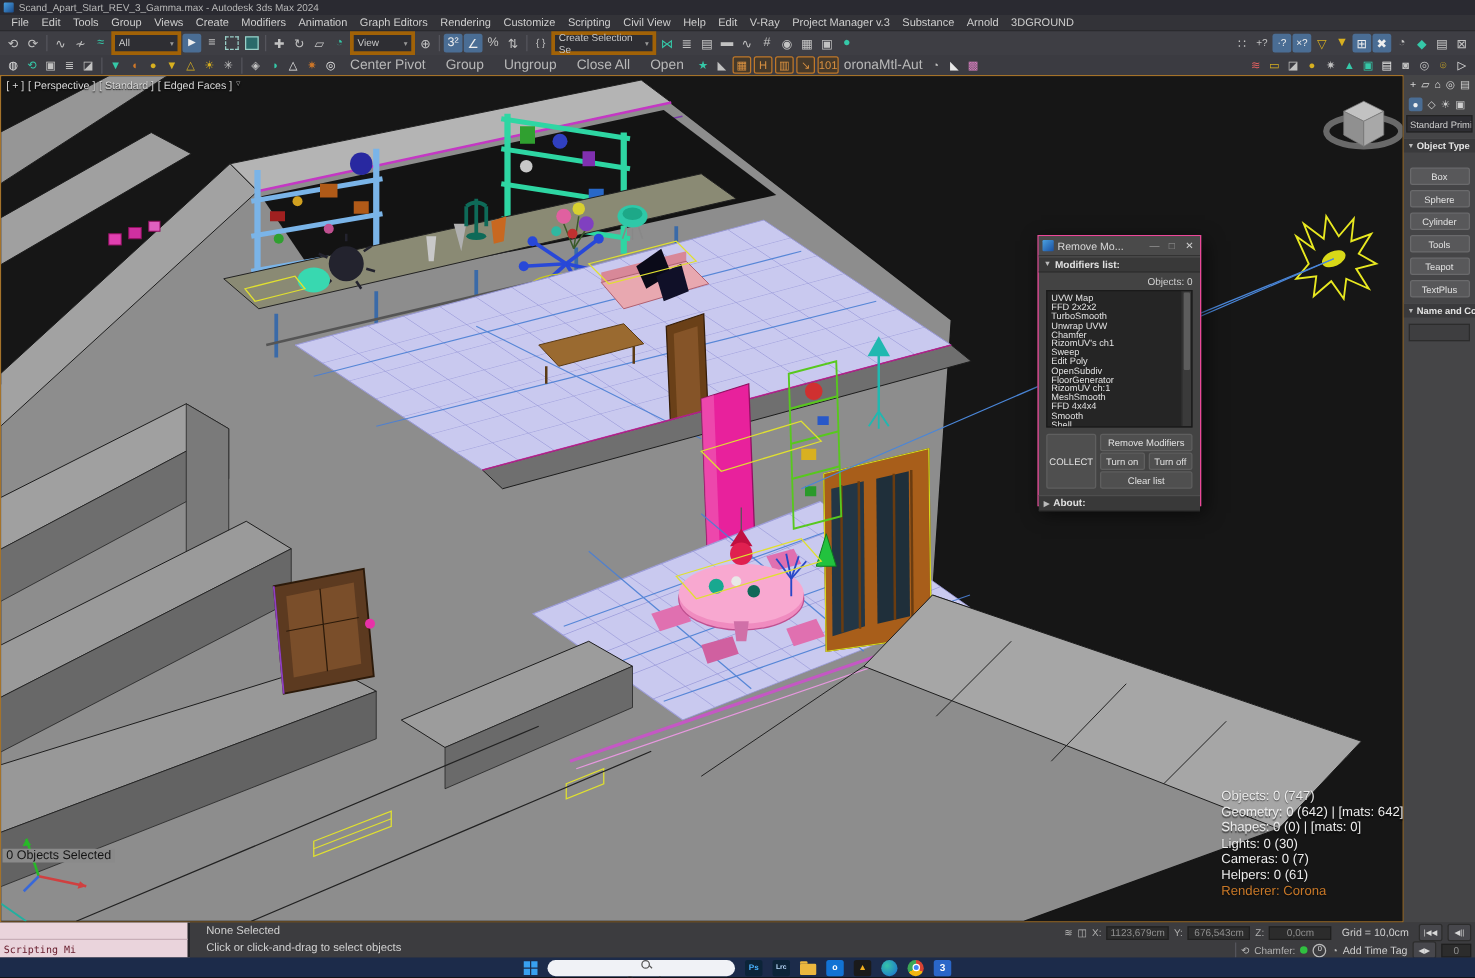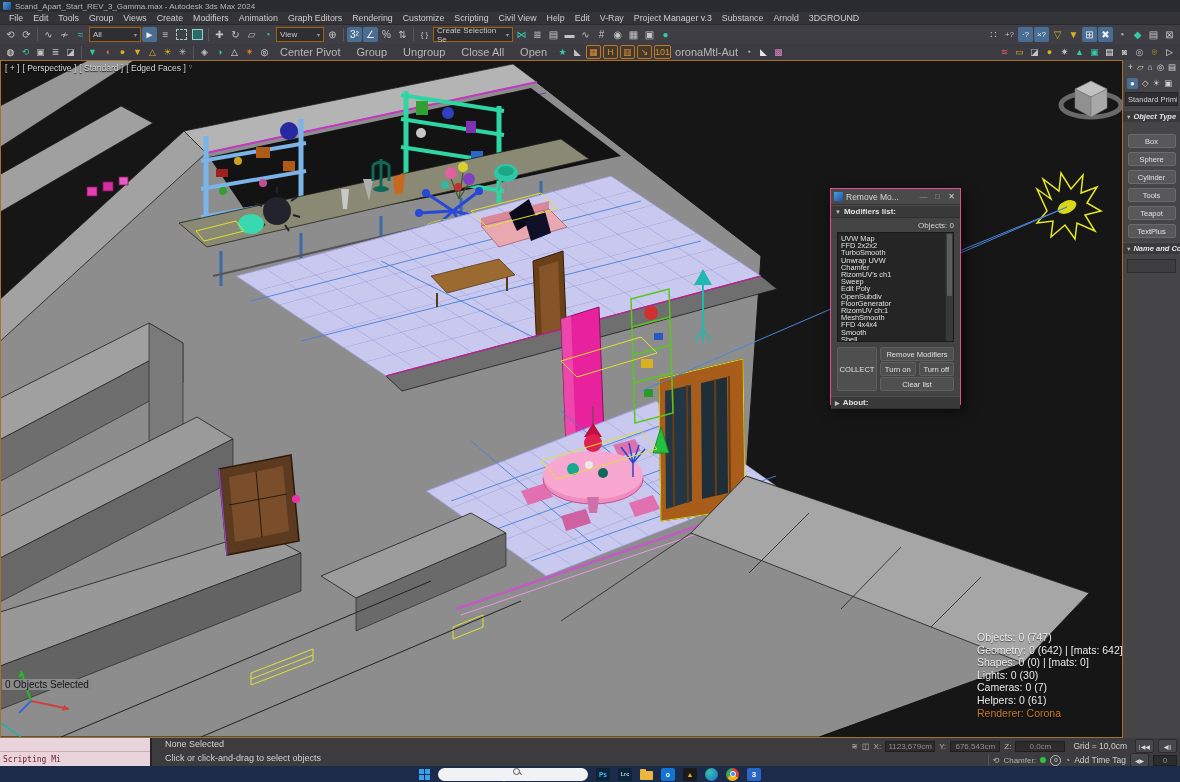--- a/index.html
+++ b/index.html
@@ -20,21 +20,21 @@
   #tb1{top:24px;height:20px;background:#3e3e44;border-top:1px solid #2a2a2e;padding:0 3px;gap:1px;}
   #tb2{top:44px;height:16px;background:#3b3b41;padding:0 4px;gap:2px;}
   .ti{display:inline-flex;align-items:center;justify-content:center;min-width:15px;height:15px;
       font-size:10px;color:#c2c2c2;border-radius:2px;}
   #tb2 .ti{min-width:13px;height:12px;font-size:9px;}
   .ti.active{background:#4a6d94;color:#eee;}
   .ti.teal{color:#35c8a8}.ti.yellow{color:#d8b020}.ti.orange{color:#d07828}.ti.white{color:#e8e8e8}
   .ti.orangeb{border:1px solid #c07828;background:#45392a;color:#d89040;height:11px;font-size:8px;}
   .tsep{width:1px;height:13px;background:#55555c;margin:0 2px;}
   .tdrop{display:flex;align-items:center;justify-content:space-between;background:#2e2e33;
-         border:1px solid #a16207;height:13px;font-size:8px;color:#c8c8c8;padding:0 3px;gap:3px;}
+         border:3px solid #a16207;height:13px;font-size:8px;color:#c8c8c8;padding:0 3px;gap:3px;}
   .tdrop .da{font-size:6px;color:#999;}
   .tlabel{font-size:11px;color:#b8b8b8;padding:0 7px;white-space:nowrap;}
   .marq{width:9px;height:9px;border:1px dashed #9ad0c8;}
   .spacer{flex:1;}
 
   
   .viewport{position:absolute;left:0;top:60px;width:1123px;height:678px;box-sizing:border-box;
             border:1px solid #a4722a;background:#161616;}
   .vplabel{position:absolute;left:4px;top:2px;display:flex;gap:3px;font-size:8.5px;color:#dcdcdc;
            text-shadow:0 1px 1px #000;z-index:5;}
@@ -73,21 +73,21 @@
 
   
   .cmdpanel{position:absolute;left:1123px;top:60px;width:57px;height:678px;background:#454547;overflow:hidden;}
   .cp-tabs{height:13px;display:flex;gap:4px;padding:2px 0 0 5px;font-size:8.5px;color:#d8d8d8;}
   .cp-cats{height:14px;display:flex;gap:4px;padding:1px 0 0 4px;font-size:8.5px;color:#cfcfcf;align-items:center;}
   .cp-cat-active{width:11px;height:11px;border-radius:2px;background:#4a6d94;display:flex;align-items:center;
                  justify-content:center;color:#f0f0f0;font-size:8px;}
   .cp-drop{margin:2px 2px 0;height:12px;background:#2e2e33;border:1px solid #222;font-size:7.5px;
            color:#d0d0d0;display:flex;align-items:center;padding:0 2px;white-space:nowrap;overflow:hidden;}
   .cp-roll{height:11px;background:#3a3a3c;border-top:1px solid #4c4c4e;margin-top:4px;font-size:7.5px;
-           font-weight:bold;color:#e4e4e4;display:flex;gap:2px;padding-left:3px;align-items:center;white-space:nowrap;font-style:italic;}
+           font-weight:bold;color:#e4e4e4;display:flex;gap:2px;padding-left:3px;align-items:center;white-space:nowrap;}
   .cp-roll .arr{font-size:5.5px;color:#bbb;}
   .cp-btn{width:46px;height:12px;margin:4px auto 0;background:#58585a;border:1px solid #6a6a6c;border-radius:2px;
           font-size:7.5px;color:#e2e2e2;display:flex;align-items:center;justify-content:center;}
   .cp-swatch{margin:5px 4px 0;height:12px;background:#3e3e40;border:1px solid #2c2c2c;}
 
   
   .statusbar{position:absolute;left:0;top:738px;width:100%;height:28px;background:#3c3c3f;}
   .sb-script{position:absolute;left:0;top:0;width:152px;height:28px;background:#ead4dc;
              border-right:2px solid #242428;box-sizing:border-box;}
   .sb-script .r1{height:13px;border-bottom:1px solid #c8aeb8;}

